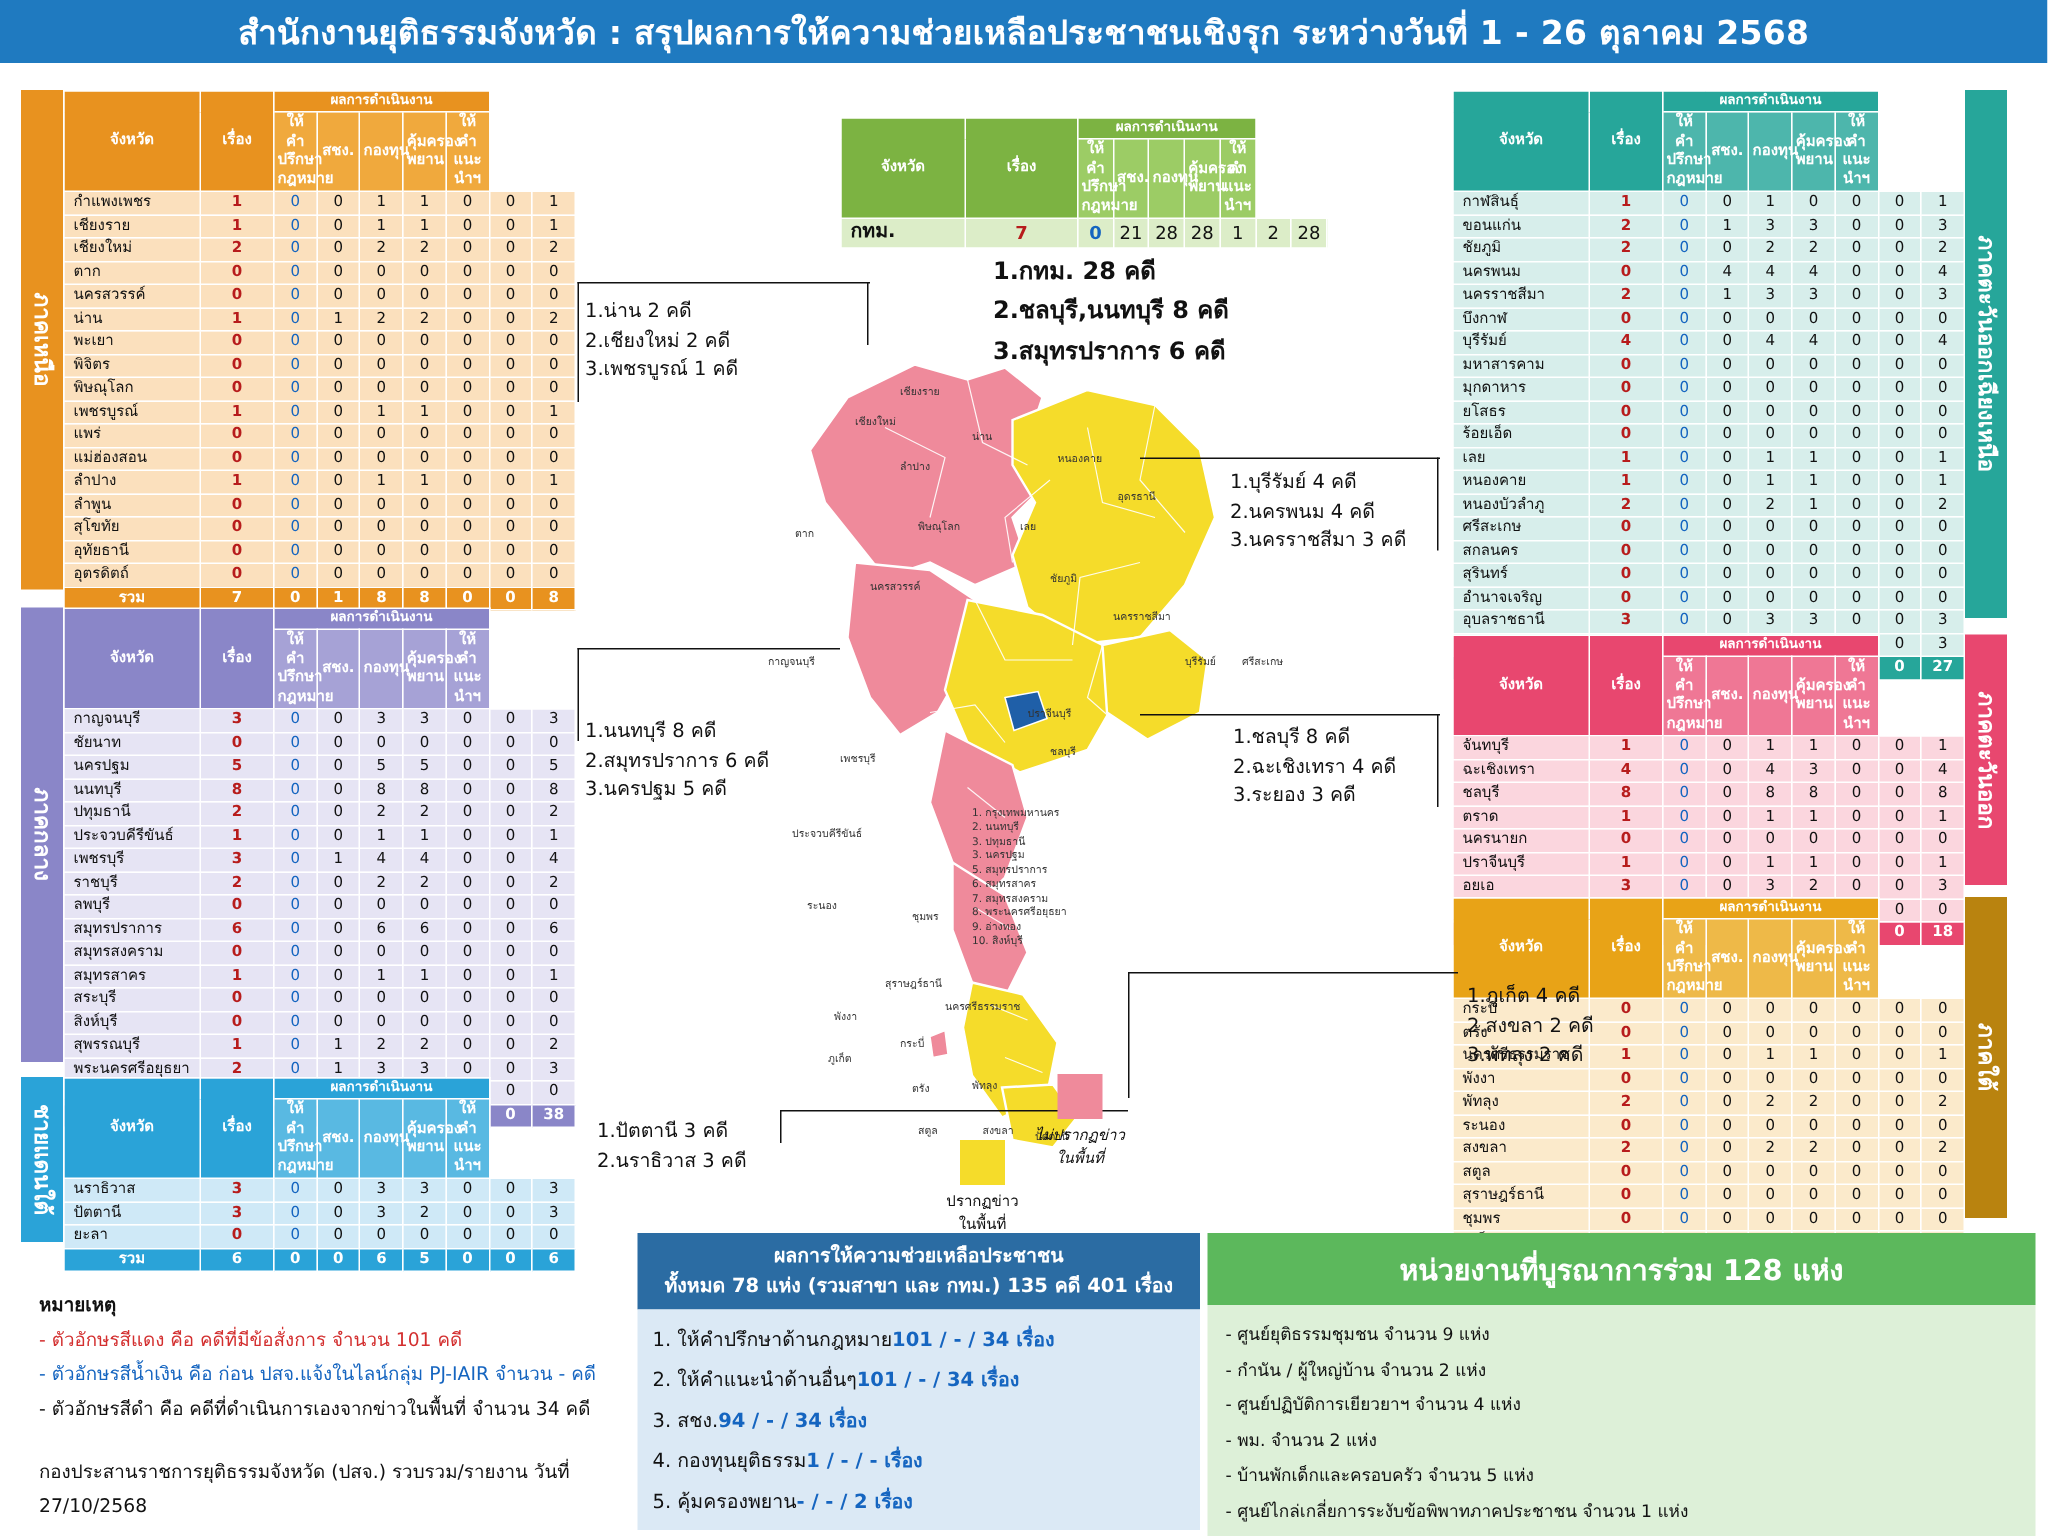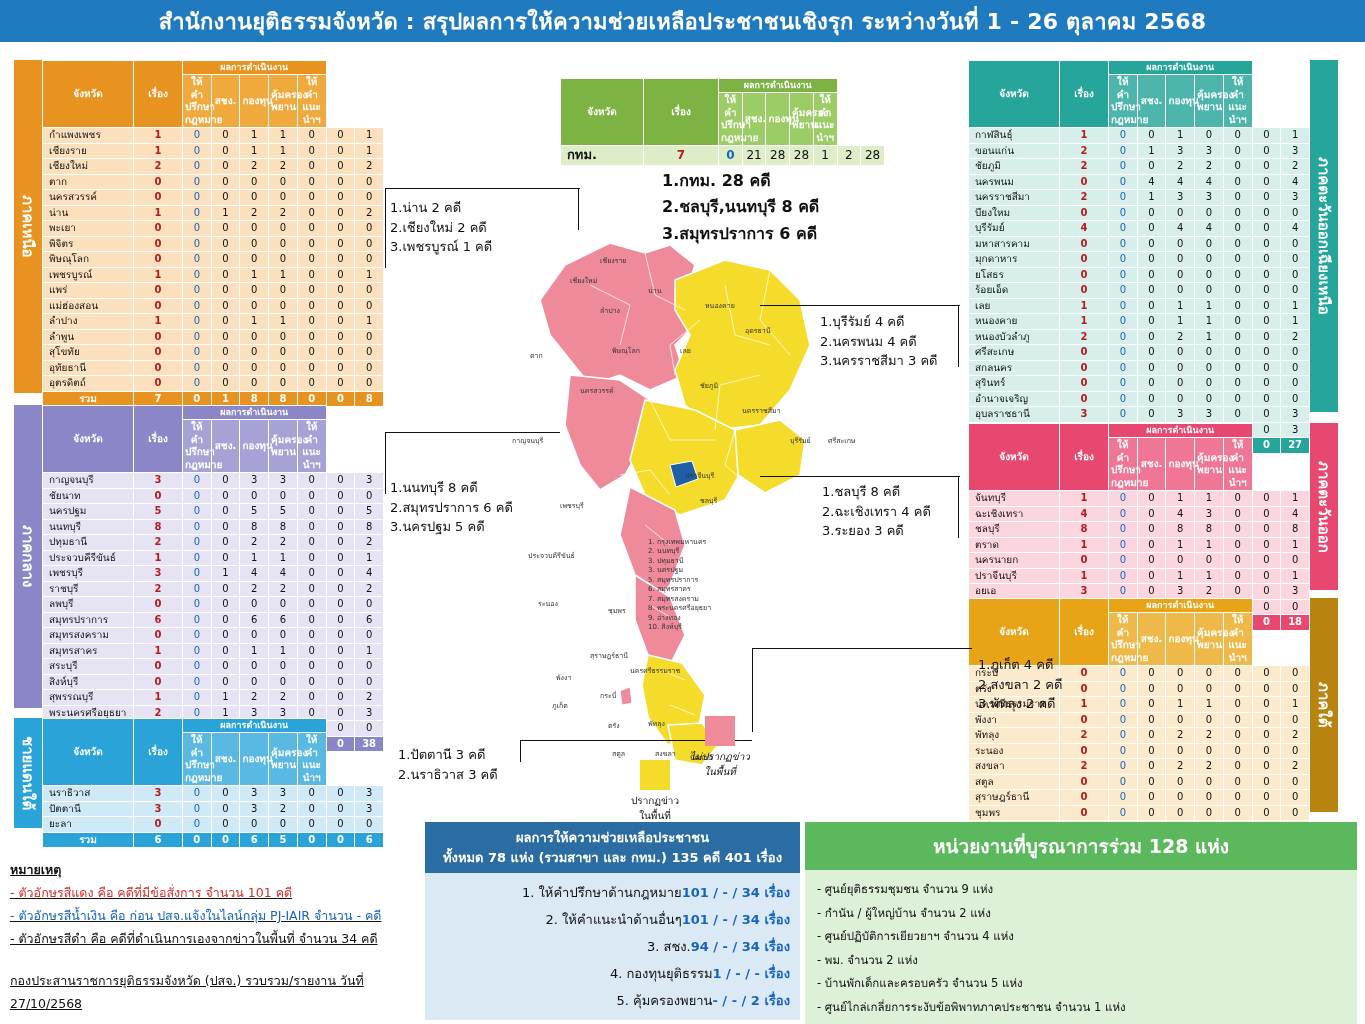--- a/index.html
+++ b/index.html
@@ -80,21 +80,21 @@
   .bigcallout{position:absolute;font-size:16px;font-weight:bold;line-height:1.65;}
   .leader{position:absolute;border-left:1.5px solid #111;border-top:1.5px solid #111;}
   .legend{position:absolute;text-align:center;font-size:10px;}
   .swatch{width:30px;height:30px;margin:0 auto 3px;}
   .notes{position:absolute;font-size:12.5px;line-height:1.85;}
   .notes .red{color:#d32f2f;}
   .notes .blue{color:#1565c0;}
   .sumbox{position:absolute;}
   .sumhead{background:#2b6ca3;color:#fff;text-align:center;font-weight:bold;font-size:13px;padding:6px 4px;line-height:1.5;}
   .sumbody{background:#dbe9f5;padding:6px 10px;}
-  .sumrow{display:flex;justify-content:flex-end;font-size:13px;padding:3px 0;}
+  .sumrow{display:flex;justify-content:flex-start;font-size:13px;padding:3px 0;}
   .sumrow .val{color:#1565c0;font-weight:bold;}
   .agbox{position:absolute;}
   .aghead{background:#5cb85c;color:#fff;text-align:center;font-weight:bold;font-size:19px;padding:9px 4px;}
   .agbody{background:#ddf0d8;padding:8px 12px;font-size:11.5px;line-height:2.05;}
   .mapwrap{position:absolute;left:470px;top:225px;width:420px;height:560px;}
   .maplabels{position:absolute;font-size:7px;color:#333;}
 </style>
 </head>
 <body>
 
@@ -703,21 +703,21 @@
             <td class="cell" style="color: rgb(183, 28, 28); font-weight: bold;">2</td>
             <td class="cell" style="color: rgb(21, 101, 192);">0</td>
             <td class="cell">1</td>
             <td class="cell">3</td>
             <td class="cell">3</td>
             <td class="cell">0</td>
             <td class="cell">0</td>
             <td class="cell">3</td>
           </tr>
           <tr>
-            <td class="name">บึยงใหม</td>
+            <td class="name">บึงกาฬ</td>
             <td class="cell" style="color: rgb(183, 28, 28); font-weight: bold;">0</td>
             <td class="cell" style="color: rgb(21, 101, 192);">0</td>
             <td class="cell">0</td>
             <td class="cell">0</td>
             <td class="cell">0</td>
             <td class="cell">0</td>
             <td class="cell">0</td>
             <td class="cell">0</td>
           </tr>
           <tr>
@@ -1301,21 +1301,21 @@
 
 <div class="legend" style="left:625px;top:760px;width:60px;">
   <div class="swatch" id="sw-yellow" style="background: rgb(245, 220, 42);"></div>
   <div id="lg-yellow">ปรากฏข่าว<br>ในพื้นที่</div>
 </div>
 <div class="legend" style="left:690px;top:716px;width:60px;font-style:italic;">
   <div class="swatch" id="sw-pink" style="background: rgb(239, 138, 155);"></div>
   <div id="lg-pink">ไม่ปรากฏข่าว<br>ในพื้นที่</div>
 </div>
 
-<div class="notes" style="left:10px;top:858px;width:420px;text-decoration:underline;">
+<div class="notes" style="left:26px;top:858px;width:420px;">
   <div style="font-weight:bold;">หมายเหตุ</div>
   <div class="red">- ตัวอักษรสีแดง คือ คดีที่มีข้อสั่งการ จำนวน 101 คดี</div>
   <div class="blue">- ตัวอักษรสีน้ำเงิน คือ ก่อน ปสจ.แจ้งในไลน์กลุ่ม PJ-IAIR จำนวน - คดี</div>
   <div>- ตัวอักษรสีดำ คือ คดีที่ดำเนินการเองจากข่าวในพื้นที่ จำนวน 34 คดี</div>
   <div style="margin-top:18px;">กองประสานราชการยุติธรรมจังหวัด (ปสจ.) รวบรวม/รายงาน วันที่ 27/10/2568</div>
 </div>
 
 <div class="sumbox" style="left:425px;top:822px;width:375px;">
   <div class="sumhead">
     <div>ผลการให้ความช่วยเหลือประชาชน</div>

